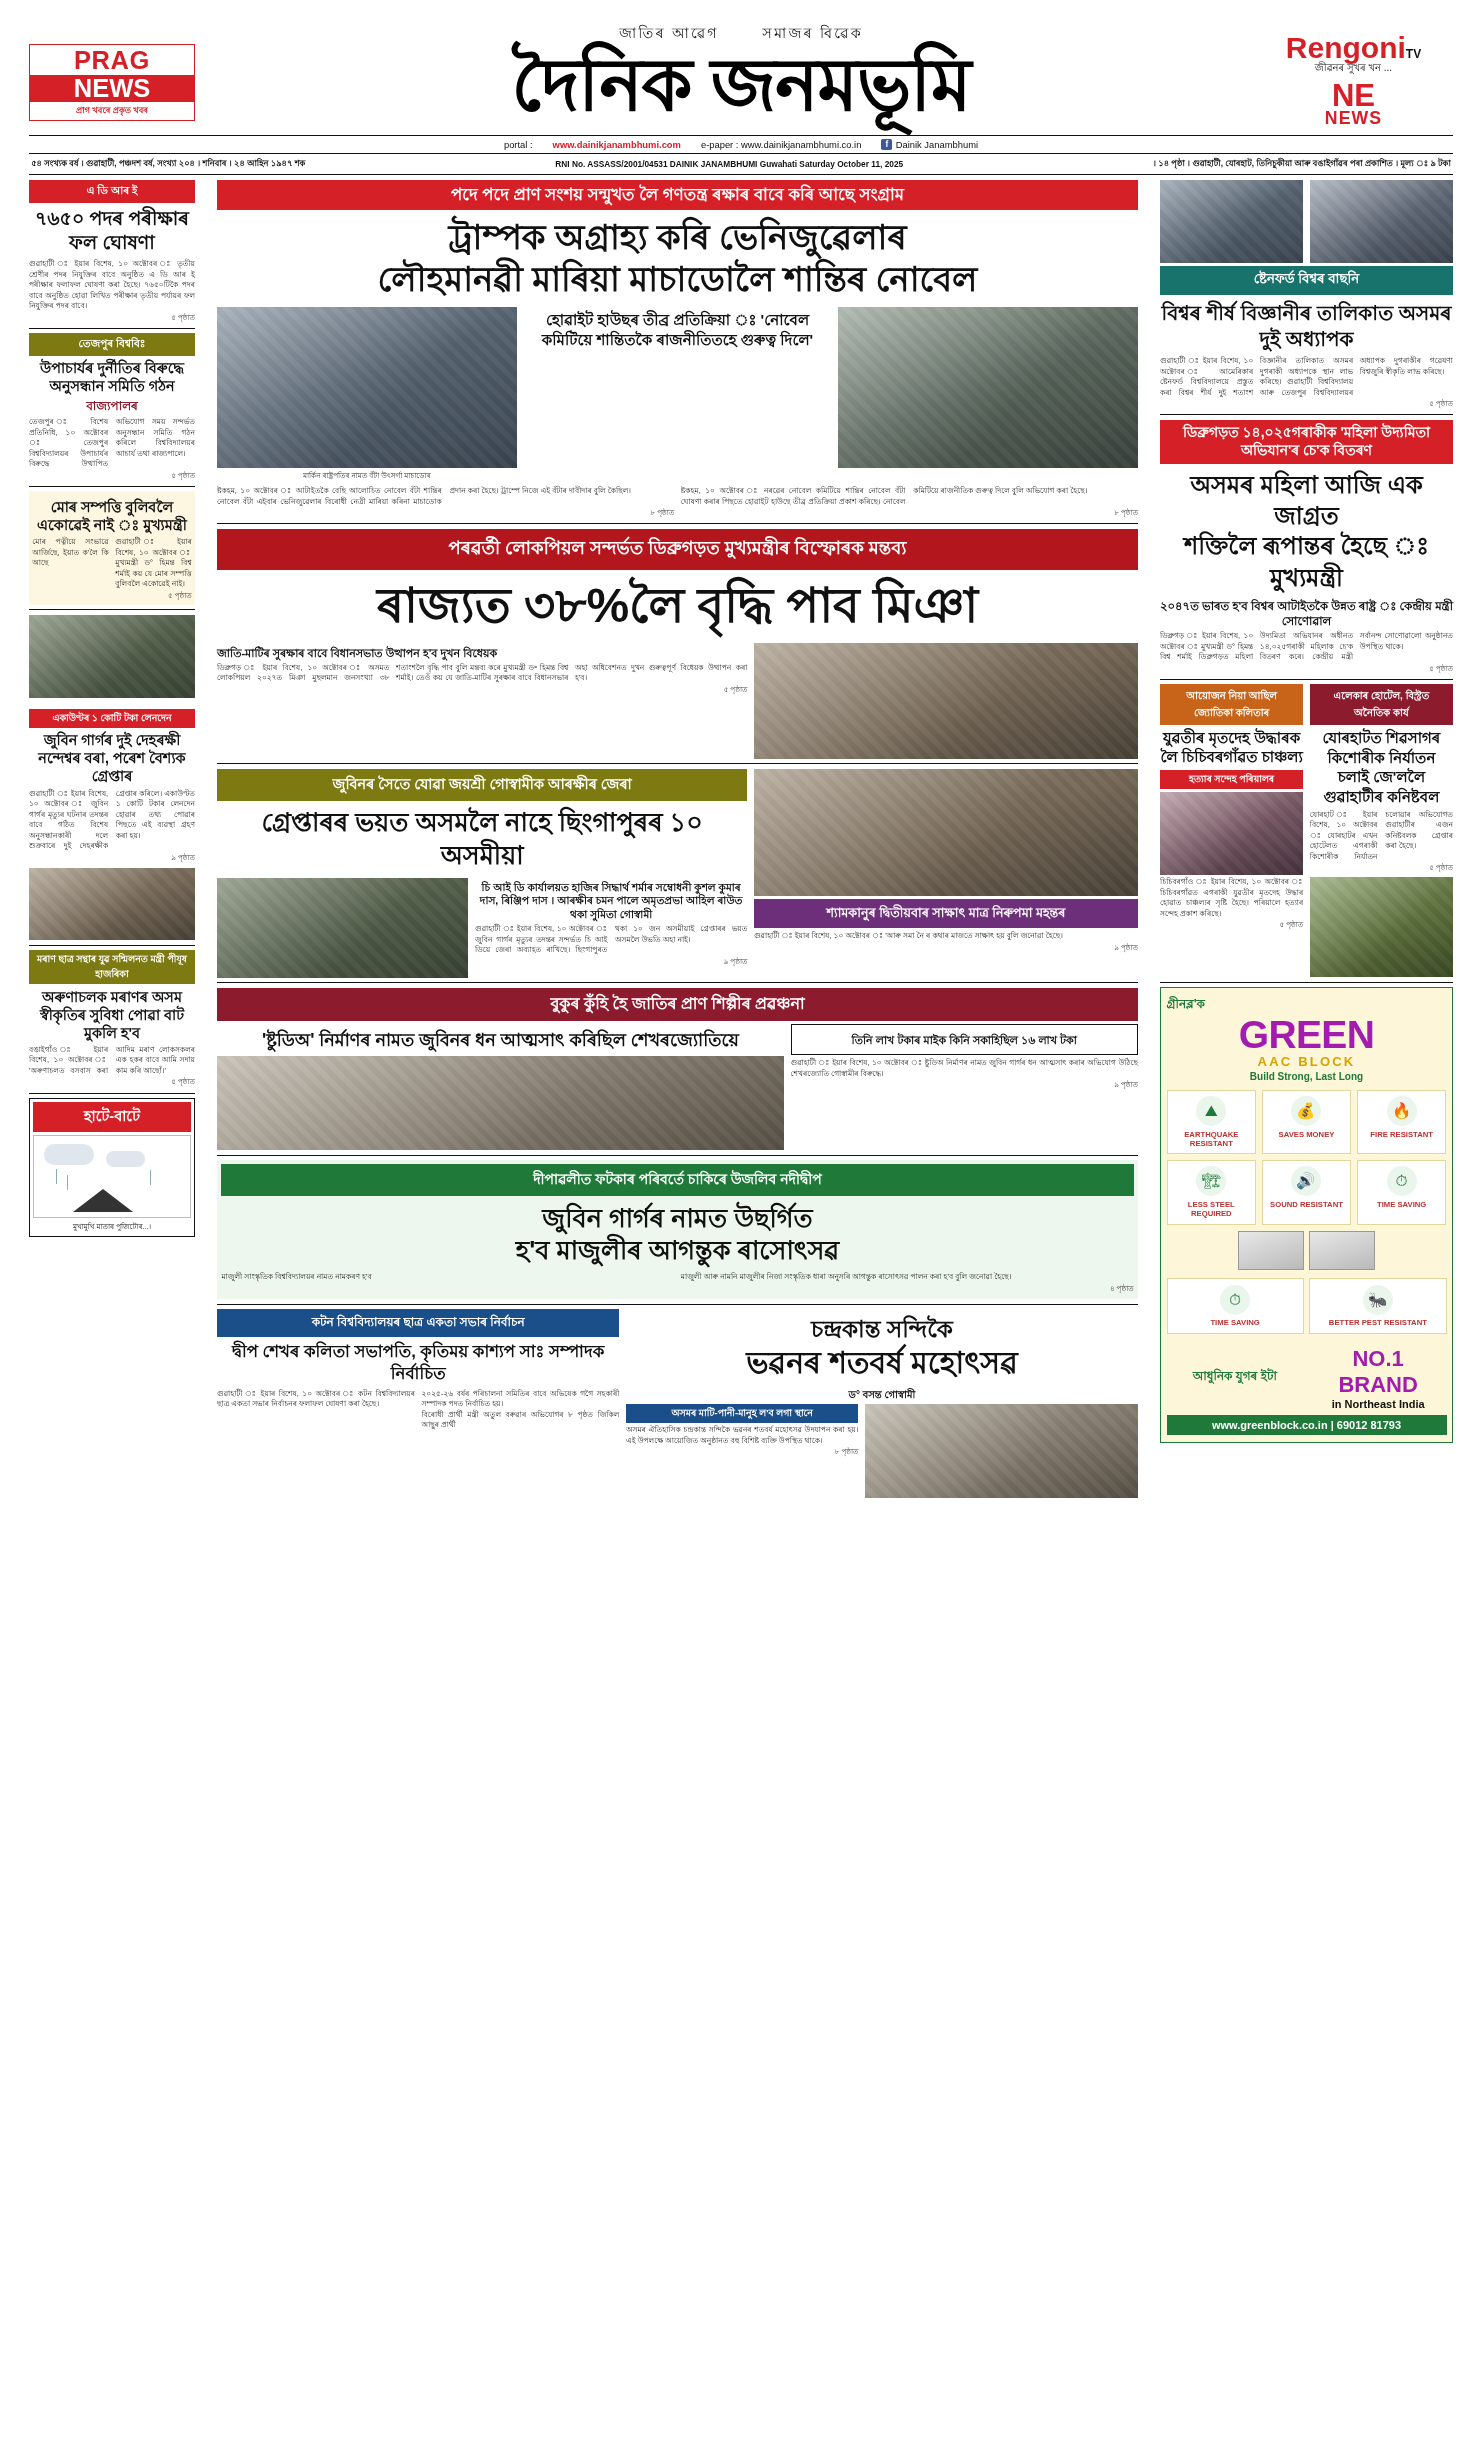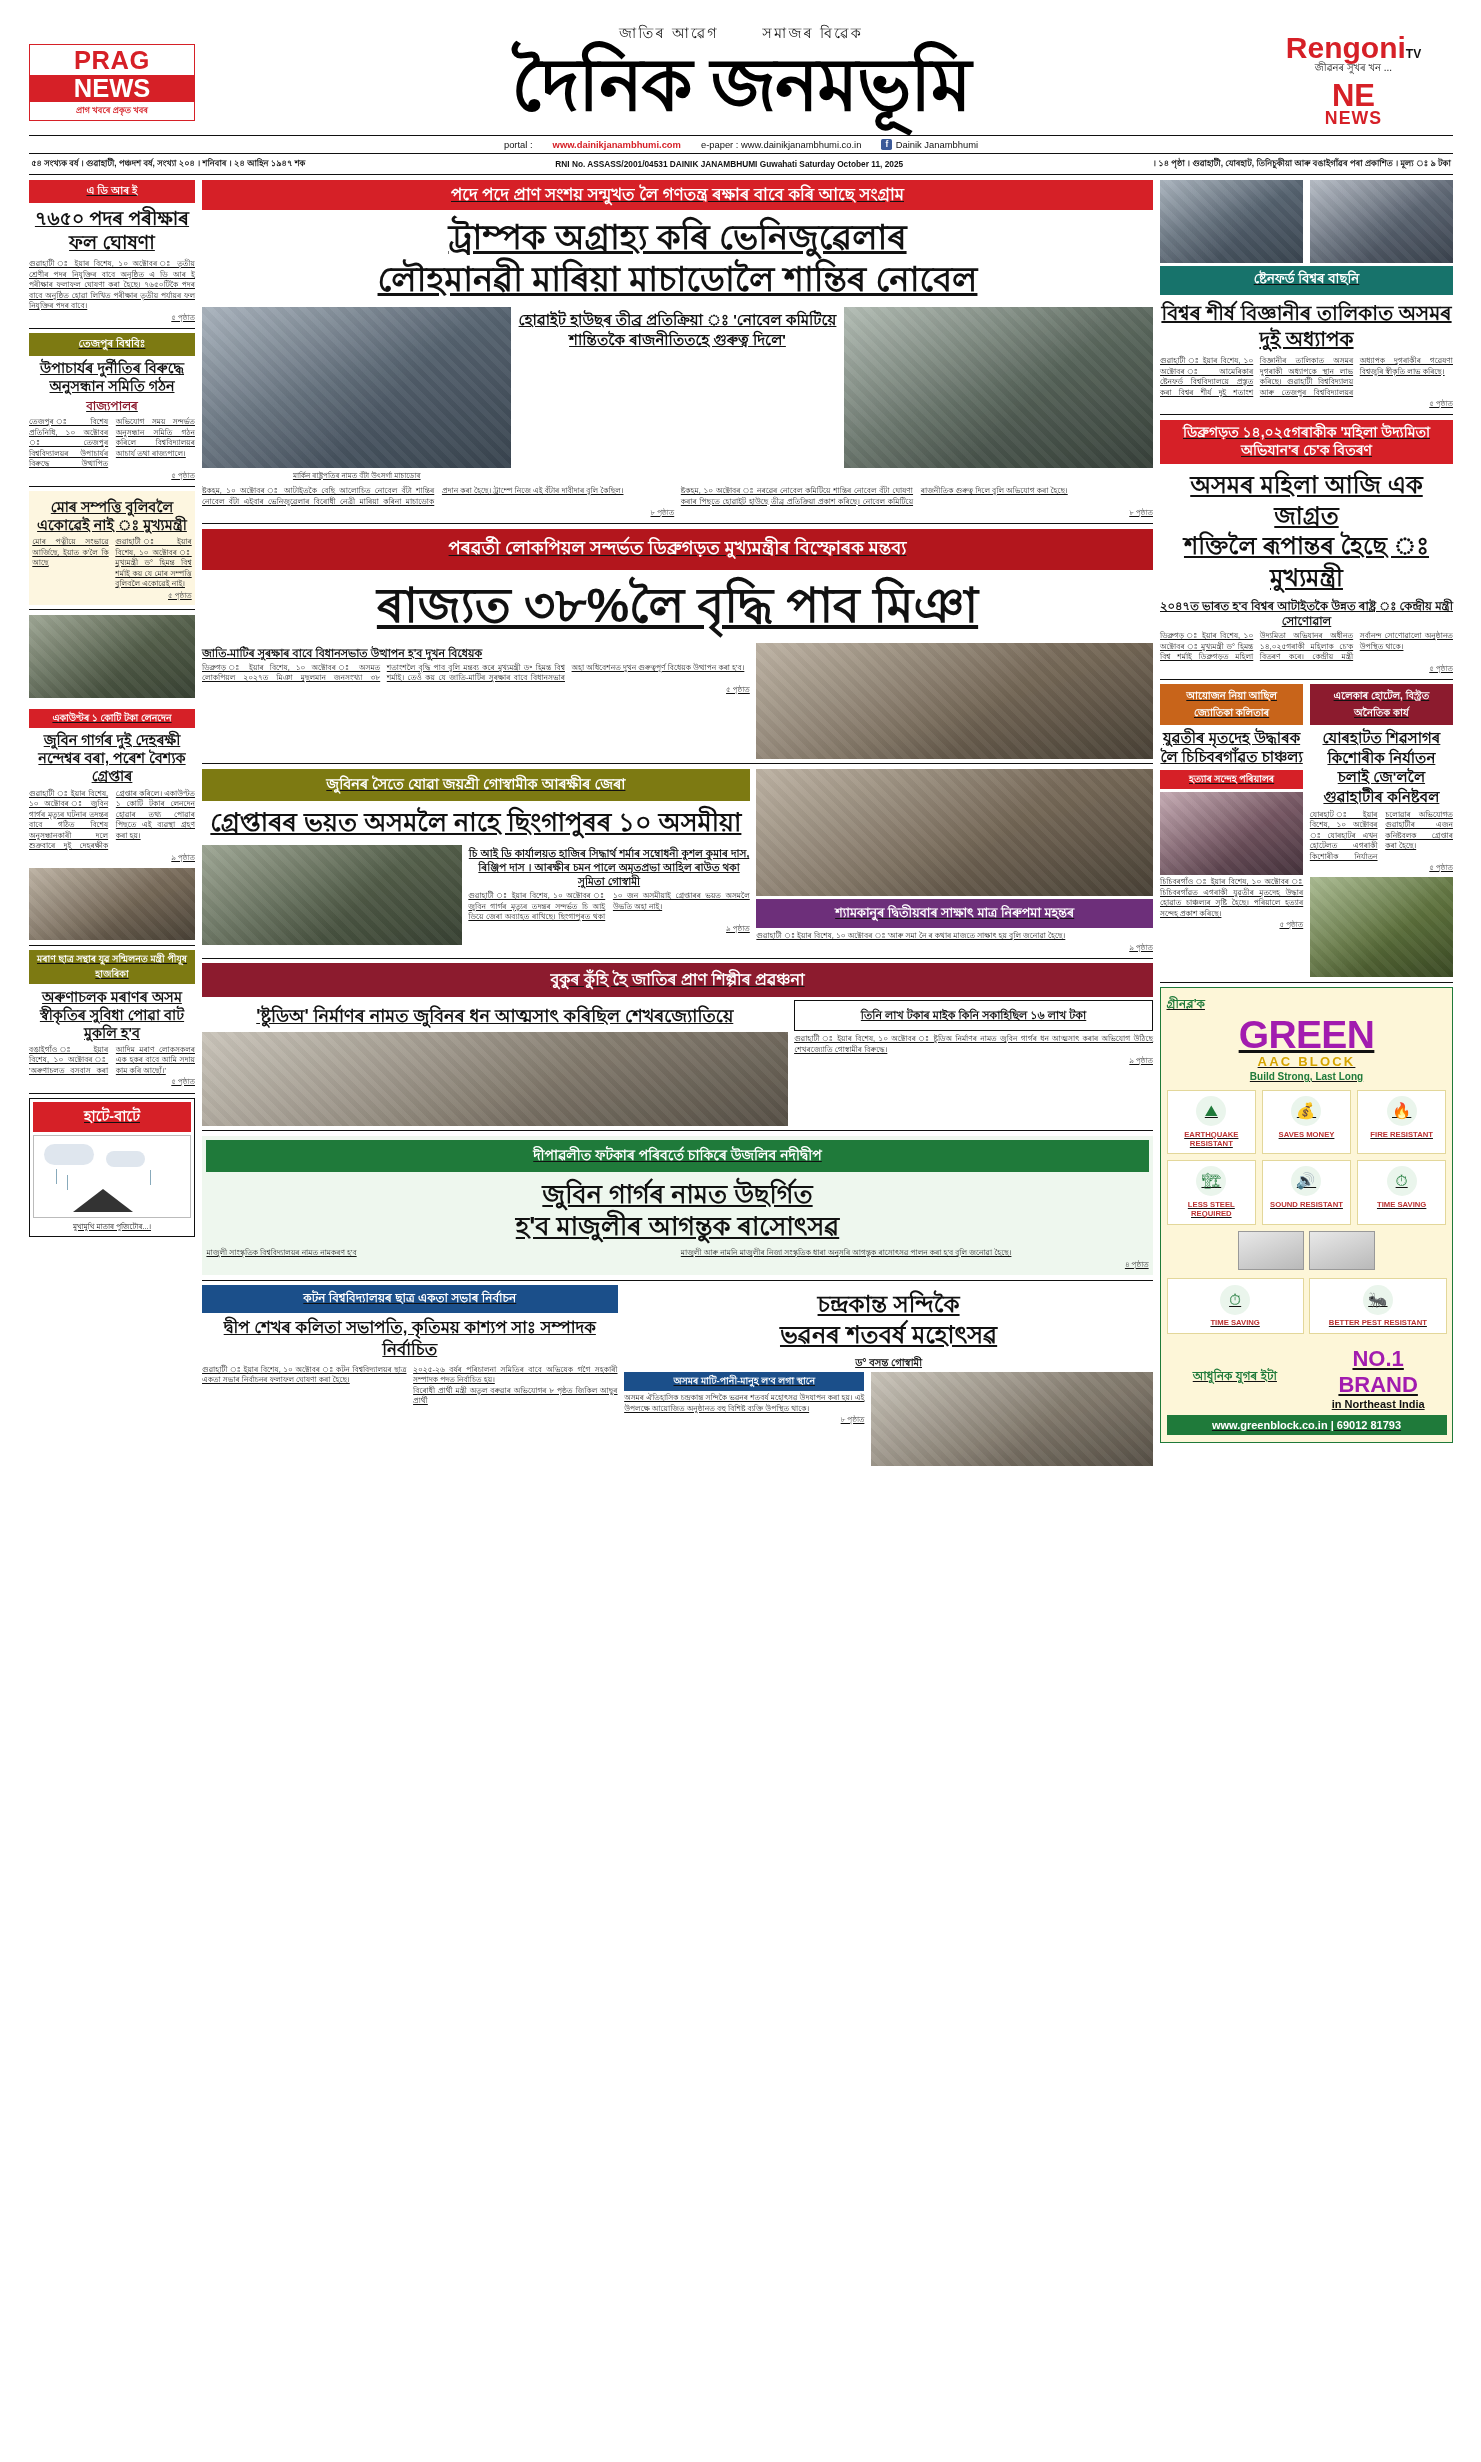--- a/index.html
+++ b/index.html
@@ -61,21 +61,21 @@
 
   
   .dateline {
     border-bottom: 1.7px solid #111;
     display:flex; align-items:center; justify-content:space-between;
     font-size: 8.3px; padding: 2.8px 2.2px;
     font-weight:600;
   }
 
   
-  .grid { display:flex; gap: 7px; margin-top: 5.5px; text-decoration: underline; }
+  .grid { display:flex; gap: 22px; margin-top: 5.5px; }
   .col { }
   .col-left { width: 166px; }
   .col-main { flex:1; }
   .col-right { width: 293px; }
 
   .rule { border-top: 1.1px solid #111; margin: 4.4px 0; }
 
   .banner-red {
     background:#d62027; color:#fff; text-align:center;
     font-size: 16.6px; font-weight:bold; padding: 4.4px 5.5px; line-height:1.25;
@@ -428,21 +428,21 @@
               <div class="body-text small">গুৱাহাটী ঃ ইয়াৰ বিশেষ, ১০ অক্টোবৰ ঃ কটন বিশ্ববিদ্যালয়ৰ ছাত্ৰ একতা সভাৰ নিৰ্বাচনৰ ফলাফল ঘোষণা কৰা হৈছে।</div>
             </div>
             <div style="width:50%;">
               <div class="body-text small">২০২৫-২৬ বৰ্ষৰ পৰিচালনা সমিতিৰ বাবে অভিষেক গগৈ সহকাৰী সম্পাদক পদত নিৰ্বাচিত হয়।</div>
               <div class="body-text small">বিৰোধী প্ৰাৰ্থী মন্ত্ৰী অতুল বৰুৱাৰ অভিযোগৰ ৮ পৃষ্ঠত জিকিল আছুৰ প্ৰাৰ্থী</div>
             </div>
           </div>
         </div>
         <div style="width:56%;">
           <div class="hl-lg" style="font-size:23px;">চন্দ্ৰকান্ত সন্দিকৈ</div>
-          <div class="hl-lg" style="font-size:24px;margin-top:-6.6px;">ভৱনৰ শতবৰ্ষ মহোৎসৱ</div>
+          <div class="hl-lg" style="font-size:30px;margin-top:-6.6px;">ভৱনৰ শতবৰ্ষ মহোৎসৱ</div>
           <div class="hl-xs" style="font-size:10px;">ড° বসন্ত গোস্বামী</div>
           <div class="two" style="align-items:flex-start;">
             <div style="width:46%;">
               <div class="redbar-sm" style="background:#1b4f8a;">অসমৰ মাটি-পানী-মানুহ ল'ব লগা স্থানে</div>
               <div class="body-text small" style="margin-top:2.2px;">অসমৰ ঐতিহাসিক চন্দ্ৰকান্ত সন্দিকৈ ভৱনৰ শতবৰ্ষ মহোৎসৱ উদযাপন কৰা হয়। এই উপলক্ষে আয়োজিত অনুষ্ঠানত বহু বিশিষ্ট ব্যক্তি উপস্থিত থাকে।</div>
               <div class="more">৮ পৃষ্ঠাত</div>
             </div>
             <div style="width:54%;">
               <div class="photo ph-bldg" style="height:94px;"></div>
             </div>

